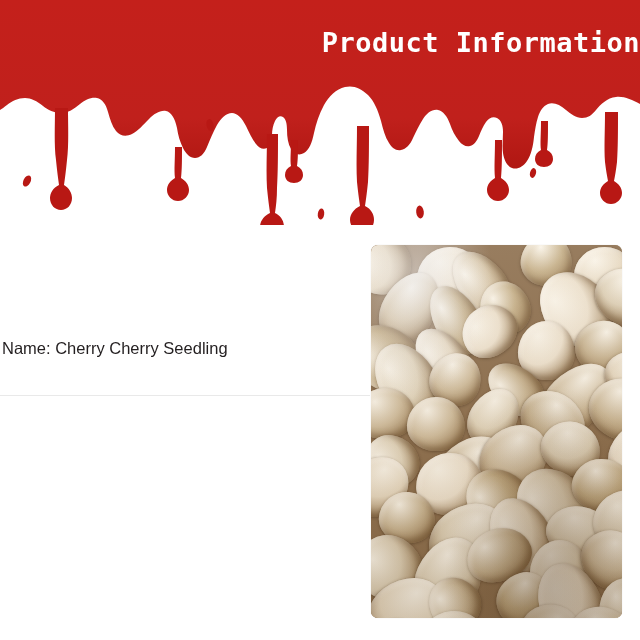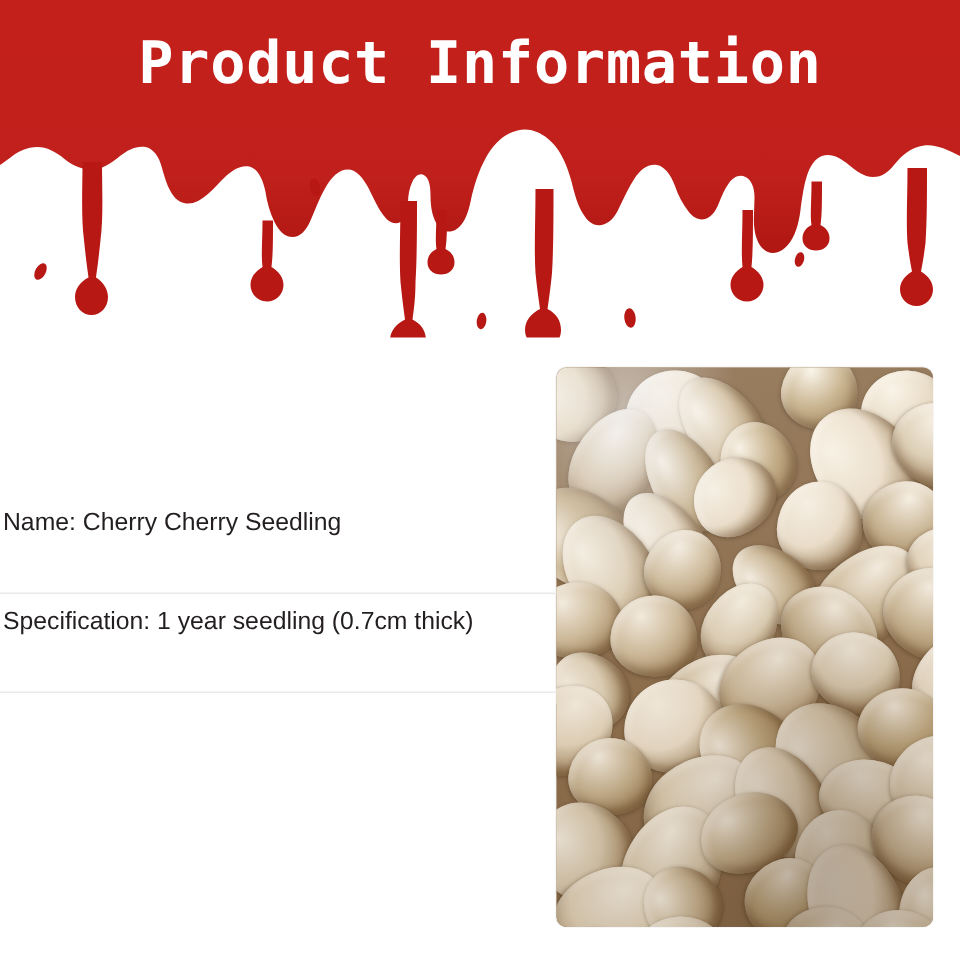--- a/index.html
+++ b/index.html
@@ -37,24 +37,24 @@
     position: absolute;
     left: 0;
     top: 0;
   }
 
   #banner-title {
     position: absolute;
     left: 0;
     top: 19px;
     width: 640px;
-    text-align: center;
+    text-align: right;
     color: #ffffff;
     font-family: "DejaVu Sans Mono", "Liberation Mono", monospace;
-    font-size: 39px;
+    font-size: 27px;
     line-height: 47px;
     font-weight: 700;
     letter-spacing: 0.5px;
     white-space: nowrap;
     z-index: 3;
   }
 
   
   #product-photo {
     position: absolute;
@@ -309,21 +309,17 @@
     <div class="photo-veil"></div>
   </div>
 
   <div id="spec-list">
 
     <div class="spec-row">
       <div class="spec-text">Name: Cherry Cherry Seedling</div>
       <div class="spec-divider"></div>
     </div>
 
-    <div class="spec-row">
-      <div class="spec-text">Specification: 1 year seedling (0.7cm thick)</div>
-      <div class="spec-divider"></div>
-    </div>
 
 
   </div>
 
 </div>
 
 </body></html>

